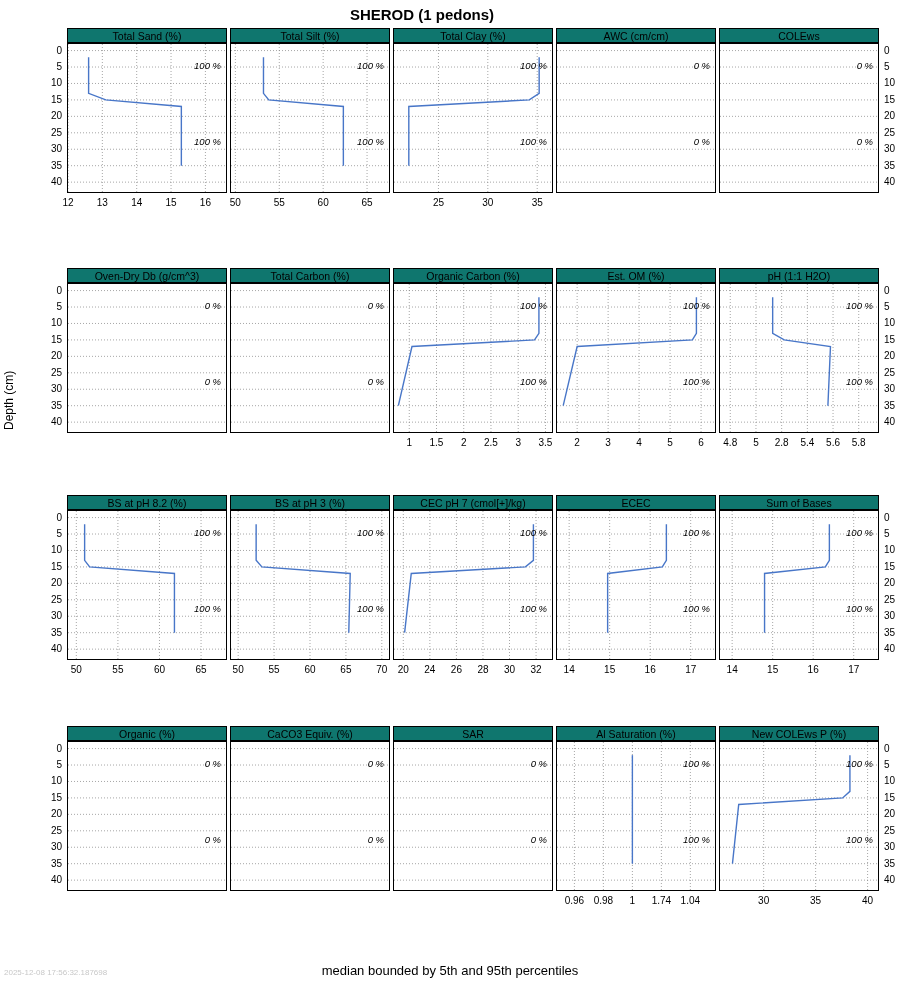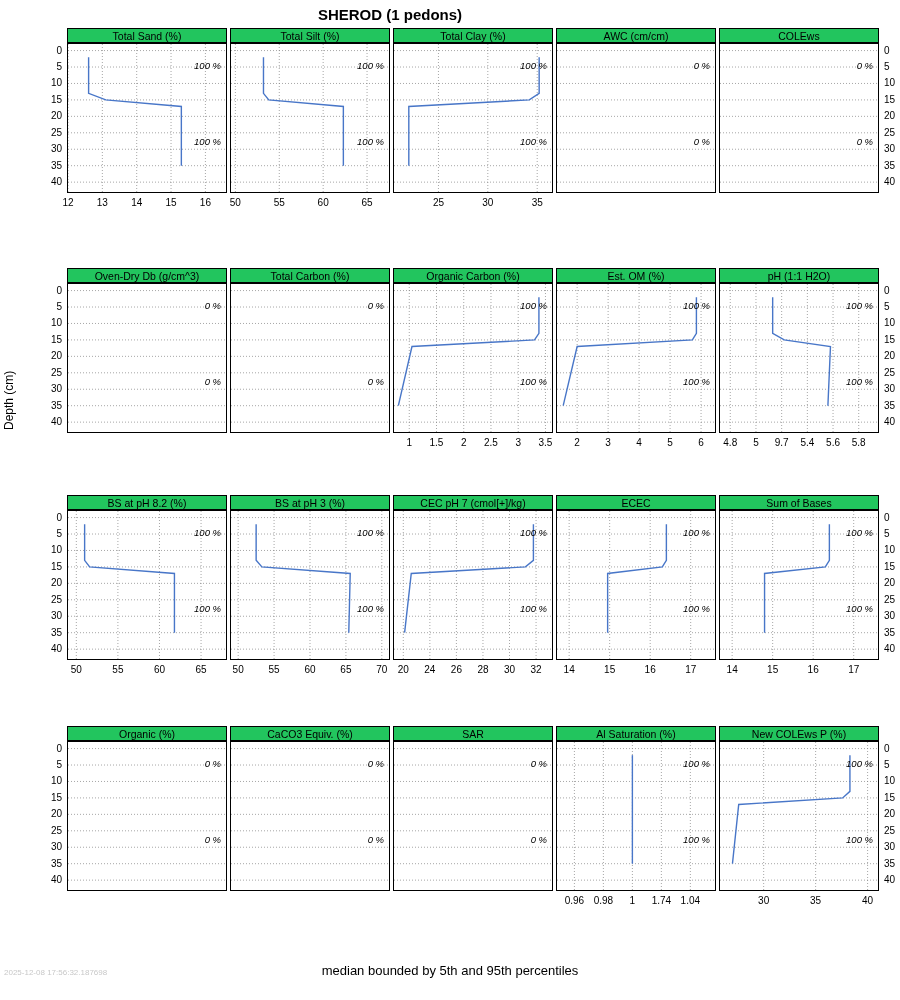--- a/index.html
+++ b/index.html
@@ -6,40 +6,40 @@
   body{
     width:900px;height:1000px;
     background:#ffffff;
     font-family:"Liberation Sans", sans-serif;
     color:#000;
     position:relative;
     overflow:hidden;
   }
   #title{
     position:absolute;top:6px;left:0;width:780px;text-align:center;
-    font-size:15px;font-weight:bold;
+    font-size:15px;font-weight:bold;padding-left:32px;
   }
   #ylabel{
     position:absolute;
     left:2px;top:430px;
     transform:rotate(-90deg);
     transform-origin:left top;
     font-size:12px;
     white-space:nowrap;
   }
   #footer{
     position:absolute;left:0;top:963px;width:900px;text-align:center;font-size:13px;
   }
   #stamp{
     position:absolute;left:4px;top:968px;font-size:8px;color:#c8c8c8;
   }
   .grid{position:absolute;left:0;top:0;width:900px;height:1000px;}
   .panel-title{
     position:absolute;
-    background:#22c55e;
+    background:#0f766e;
     border:1px solid #000;
     font-size:10.5px;
     text-align:center;
     line-height:15px;
     height:15px;
     box-sizing:border-box;
     white-space:nowrap;
     overflow:hidden;
   }
   .plotbox{
@@ -312,21 +312,21 @@
         <line y1="0" y2="148" x1="87.34959349593501" x2="87.34959349593501" stroke="#808080" stroke-width="0.7" stroke-dasharray="1,2"></line>
         <line y1="0" y2="148" x1="113.04065040650401" x2="113.04065040650401" stroke="#808080" stroke-width="0.7" stroke-dasharray="1,2"></line>
         <line y1="0" y2="148" x1="138.73170731707313" x2="138.73170731707313" stroke="#808080" stroke-width="0.7" stroke-dasharray="1,2"></line>
         <polyline points="52.67,13.16 52.67,49.33 64.23,55.91 110.47,62.49 107.90,121.69" fill="none" stroke="#4876c8" stroke-width="1.4"></polyline>
       </svg>
     </div>
     <div class="ann" style="left: 837px; top: 300px; width: 36px; text-align: right;">100 %</div>
     <div class="ann" style="left: 837px; top: 375.644px; width: 36px; text-align: right;">100 %</div>
     <div class="tickxlab" style="left: 714.276px; top: 437px; width: 32px;">4.8</div>
     <div class="tickxlab" style="left: 739.967px; top: 437px; width: 32px;">5</div>
-    <div class="tickxlab" style="left: 765.659px; top: 437px; width: 32px;">9.7</div>
+    <div class="tickxlab" style="left: 765.659px; top: 437px; width: 32px;">2.8</div>
     <div class="tickxlab" style="left: 791.35px; top: 437px; width: 32px;">5.4</div>
     <div class="tickxlab" style="left: 817.041px; top: 437px; width: 32px;">5.6</div>
     <div class="tickxlab" style="left: 842.732px; top: 437px; width: 32px;">5.8</div>
     <div class="tickylab" style="left: 884px; width: 22px; text-align: left; top: 284.578px;">0</div>
     <div class="tickylab" style="left: 884px; width: 22px; text-align: left; top: 301.022px;">5</div>
     <div class="tickylab" style="left: 884px; width: 22px; text-align: left; top: 317.467px;">10</div>
     <div class="tickylab" style="left: 884px; width: 22px; text-align: left; top: 333.911px;">15</div>
     <div class="tickylab" style="left: 884px; width: 22px; text-align: left; top: 350.356px;">20</div>
     <div class="tickylab" style="left: 884px; width: 22px; text-align: left; top: 366.8px;">25</div>
     <div class="tickylab" style="left: 884px; width: 22px; text-align: left; top: 383.244px;">30</div>

